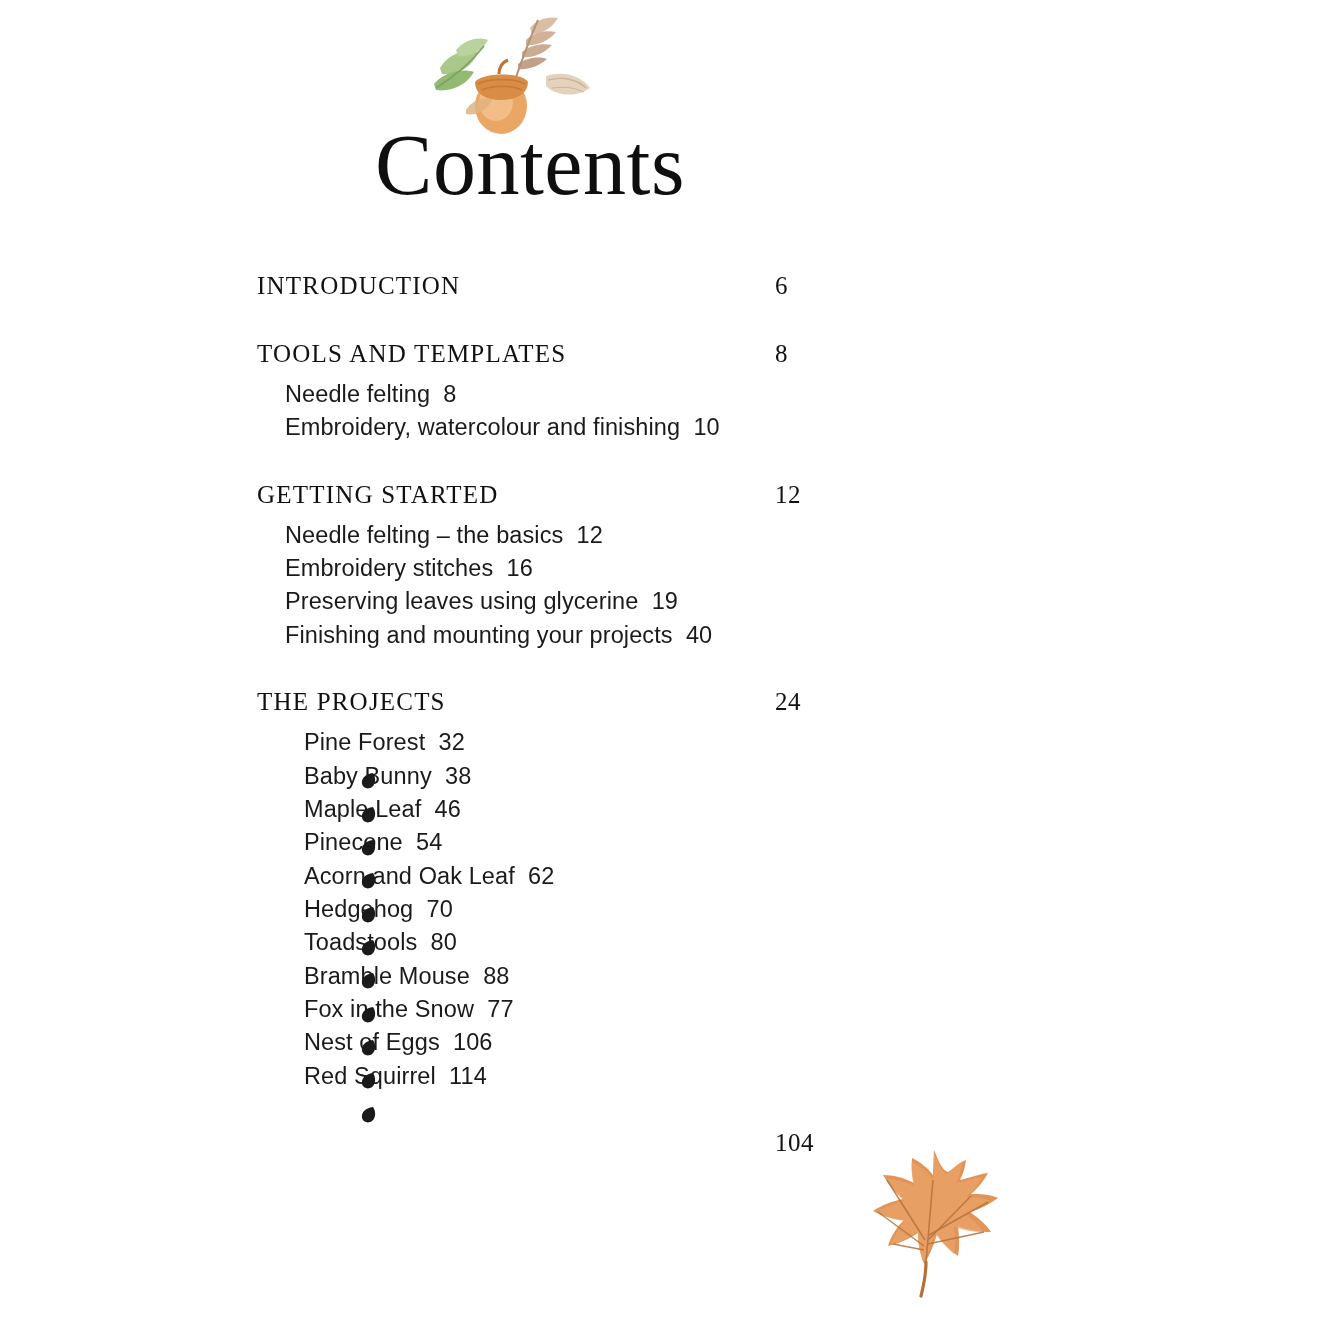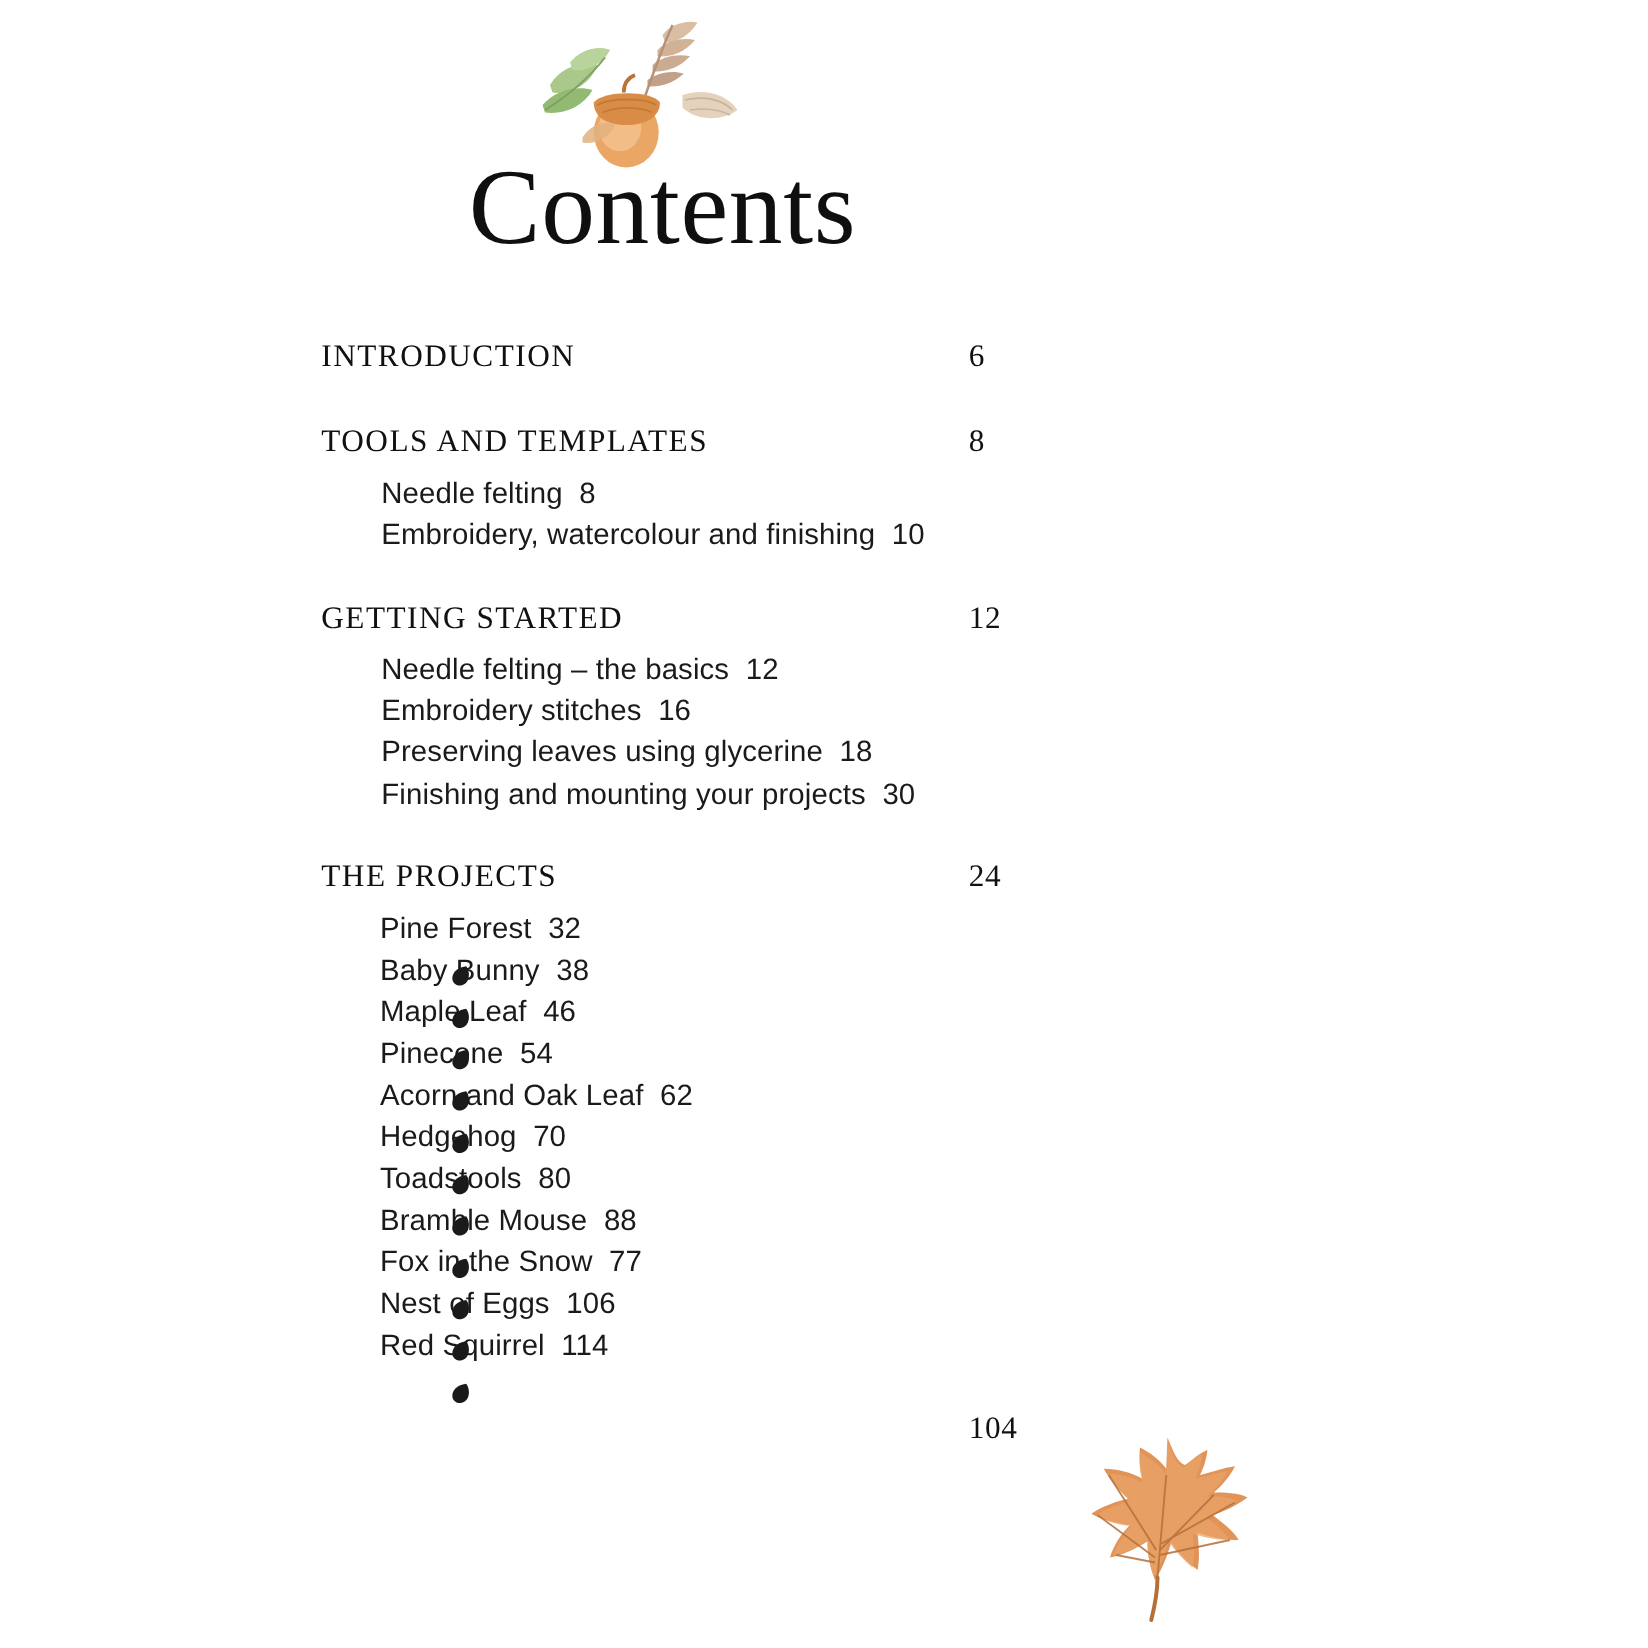--- a/index.html
+++ b/index.html
@@ -88,21 +88,20 @@
     margin: 0 0 0 0;
     padding: 0 0 0 28px;
   }
   .sub-item {
     font-family: "Liberation Sans", sans-serif;
     font-size: 23.5px;
     line-height: 1.42;
     color: #1a1a1a;
     letter-spacing: 0.1px;
     white-space: pre;
-    margin-left: 20px;
   }
 
   .proj-list {
     list-style: none;
     margin: 0;
     padding: 0 0 0 22px;
   }
   .proj-item {
     display: flex;
     align-items: center;
@@ -203,22 +202,22 @@
     <div class="spacer-lg"></div>
 
     <div class="section">
       <div class="section-row sec-line">
         <span class="sec-title">GETTING STARTED</span>
         <span class="sec-page">12</span>
       </div>
       <ul class="sub-list">
         <li class="sub-item">Needle felting – the basics  12</li>
         <li class="sub-item">Embroidery stitches  16</li>
-        <li class="sub-item">Preserving leaves using glycerine  18</li>
-        <li class="sub-item">Finishing and mounting your projects  30</li>
+        <li class="sub-item">Preserving leaves using glycerine  19</li>
+        <li class="sub-item">Finishing and mounting your projects  40</li>
       </ul>
     </div>
 
     <div class="spacer-lg"></div>
 
     <div class="section">
       <div class="section-row sec-line">
         <span class="sec-title">THE PROJECTS</span>
         <span class="sec-page">24</span>
       </div>

